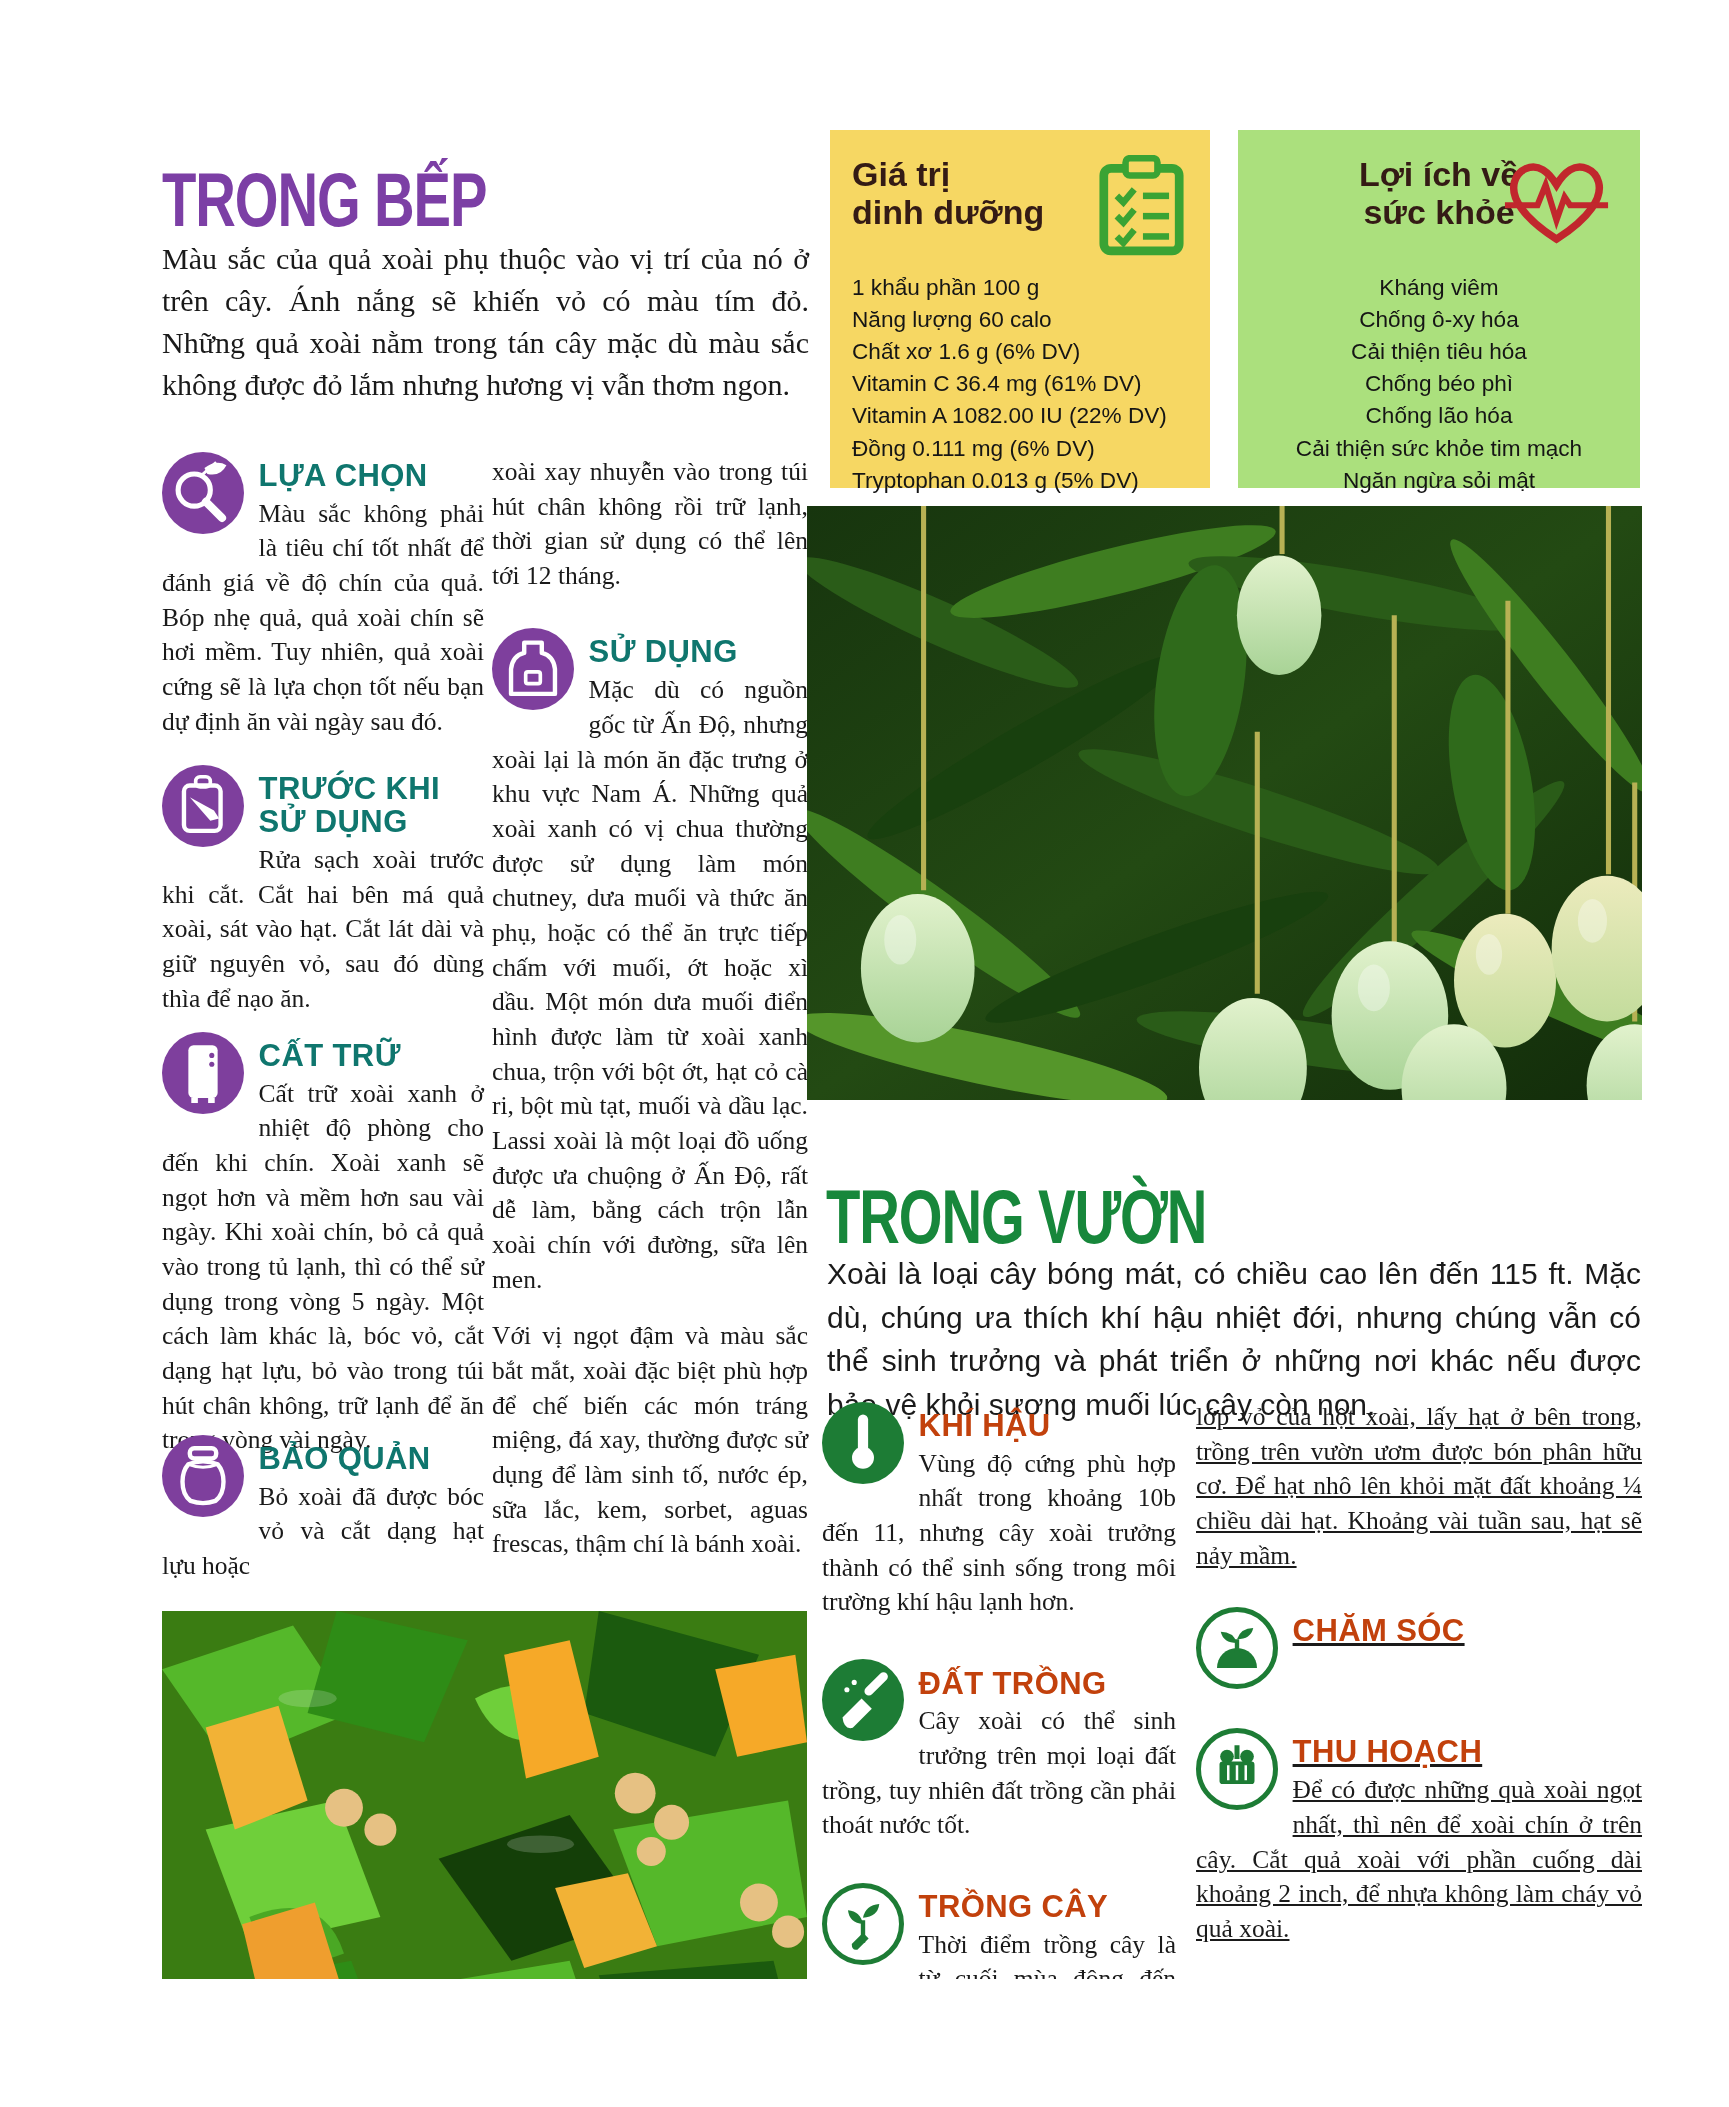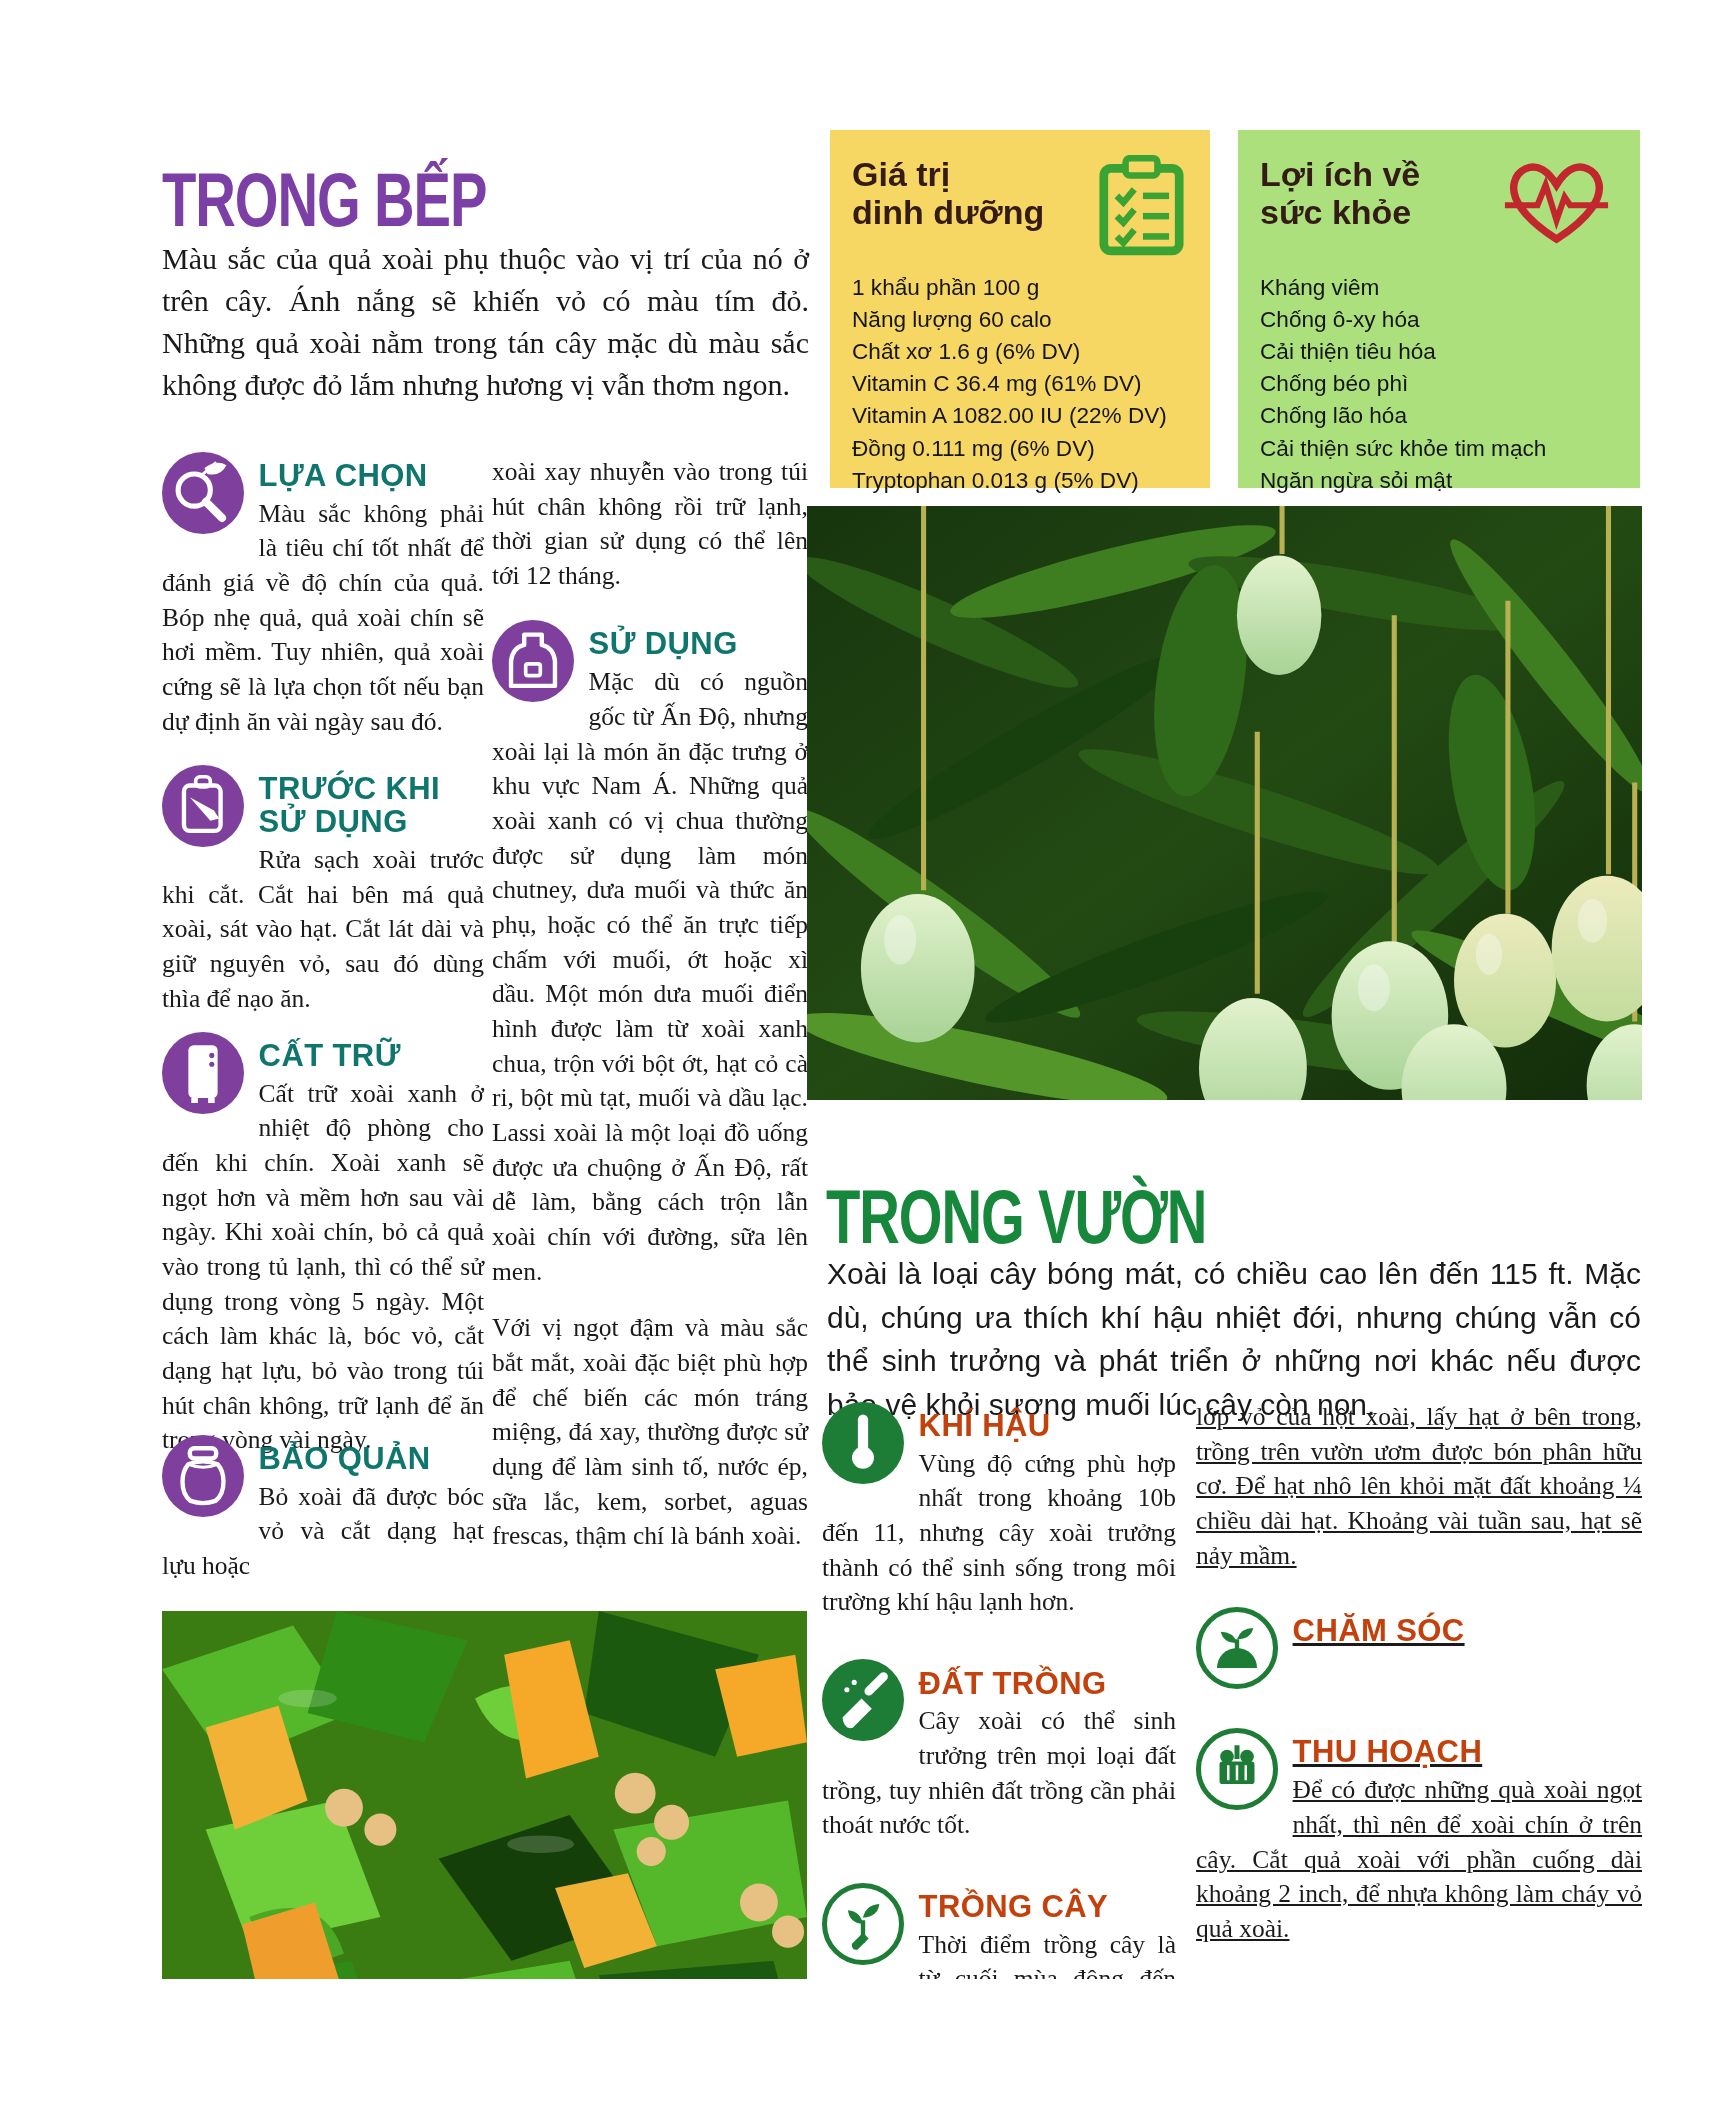--- a/index.html
+++ b/index.html
@@ -15,21 +15,21 @@
 
   
   .intro{position:absolute;text-align:justify;}
   #kitchen-intro{left:162px;top:208px;width:647px;font-size:30px;line-height:1.40;}
   #garden-intro{left:827px;top:1222px;width:814px;font-size:30px;line-height:1.45;
                 font-family:"Liberation Sans", sans-serif;}
 
   
   .info-box{position:absolute;top:130px;height:358px;box-sizing:border-box;padding:25px 22px;}
   #nutrition-box{left:830px;width:380px;background:#f6d763;}
-  #health-box{left:1238px;width:402px;background:#abe07d;}
+  #health-box{left:1238px;width:402px;background:#abe07d;text-align:center;}
   .box-title{font-family:"Liberation Sans", sans-serif;font-weight:800;font-size:34px;
              line-height:1.12;color:#341b15;}
   .box-icon{position:absolute;top:25px;right:25px;}
   .box-list{margin-top:41px;font-family:"Liberation Sans", sans-serif;font-size:22.6px;
             line-height:1.42;color:#151515;}
 
   
   .sec{display:flow-root;}
   .sec .ic{float:left;width:82px;height:82px;border-radius:50%;margin:1.5px 14.6px 5.8px 0;
            display:flex;align-items:center;justify-content:center;box-sizing:border-box;}
@@ -43,21 +43,21 @@
   .sec p{margin:4.4px 0 0 0;font-size:25.5px;line-height:1.36;text-align:justify;}
   .col{position:absolute;}
   .plain{font-size:25.5px;line-height:1.36;text-align:justify;margin:0;}
 
   
   #sec-selection{left:162px;top:450px;width:322px;}
   #sec-before{left:162px;top:763px;width:322px;}
   #sec-storage{left:162px;top:1030px;width:322px;}
   #sec-preserve{left:162px;top:1433px;width:322px;}
   #mid-col{left:492px;top:455px;width:316px;}
-  #mid-col .sec{margin-top:25px;}
+  #mid-col .sec{margin-top:33px;}
   #usage-p2{margin-top:22px;}
 
   
   #garden-left{left:822px;top:1400px;width:354px;}
   #garden-right{left:1196px;top:1400px;width:446px;text-decoration:underline;}
   #garden-left .sec{margin-bottom:38px;}
   #garden-right .sec{margin-top:32px;}
 
   
   .photo{position:absolute;overflow:hidden;}

